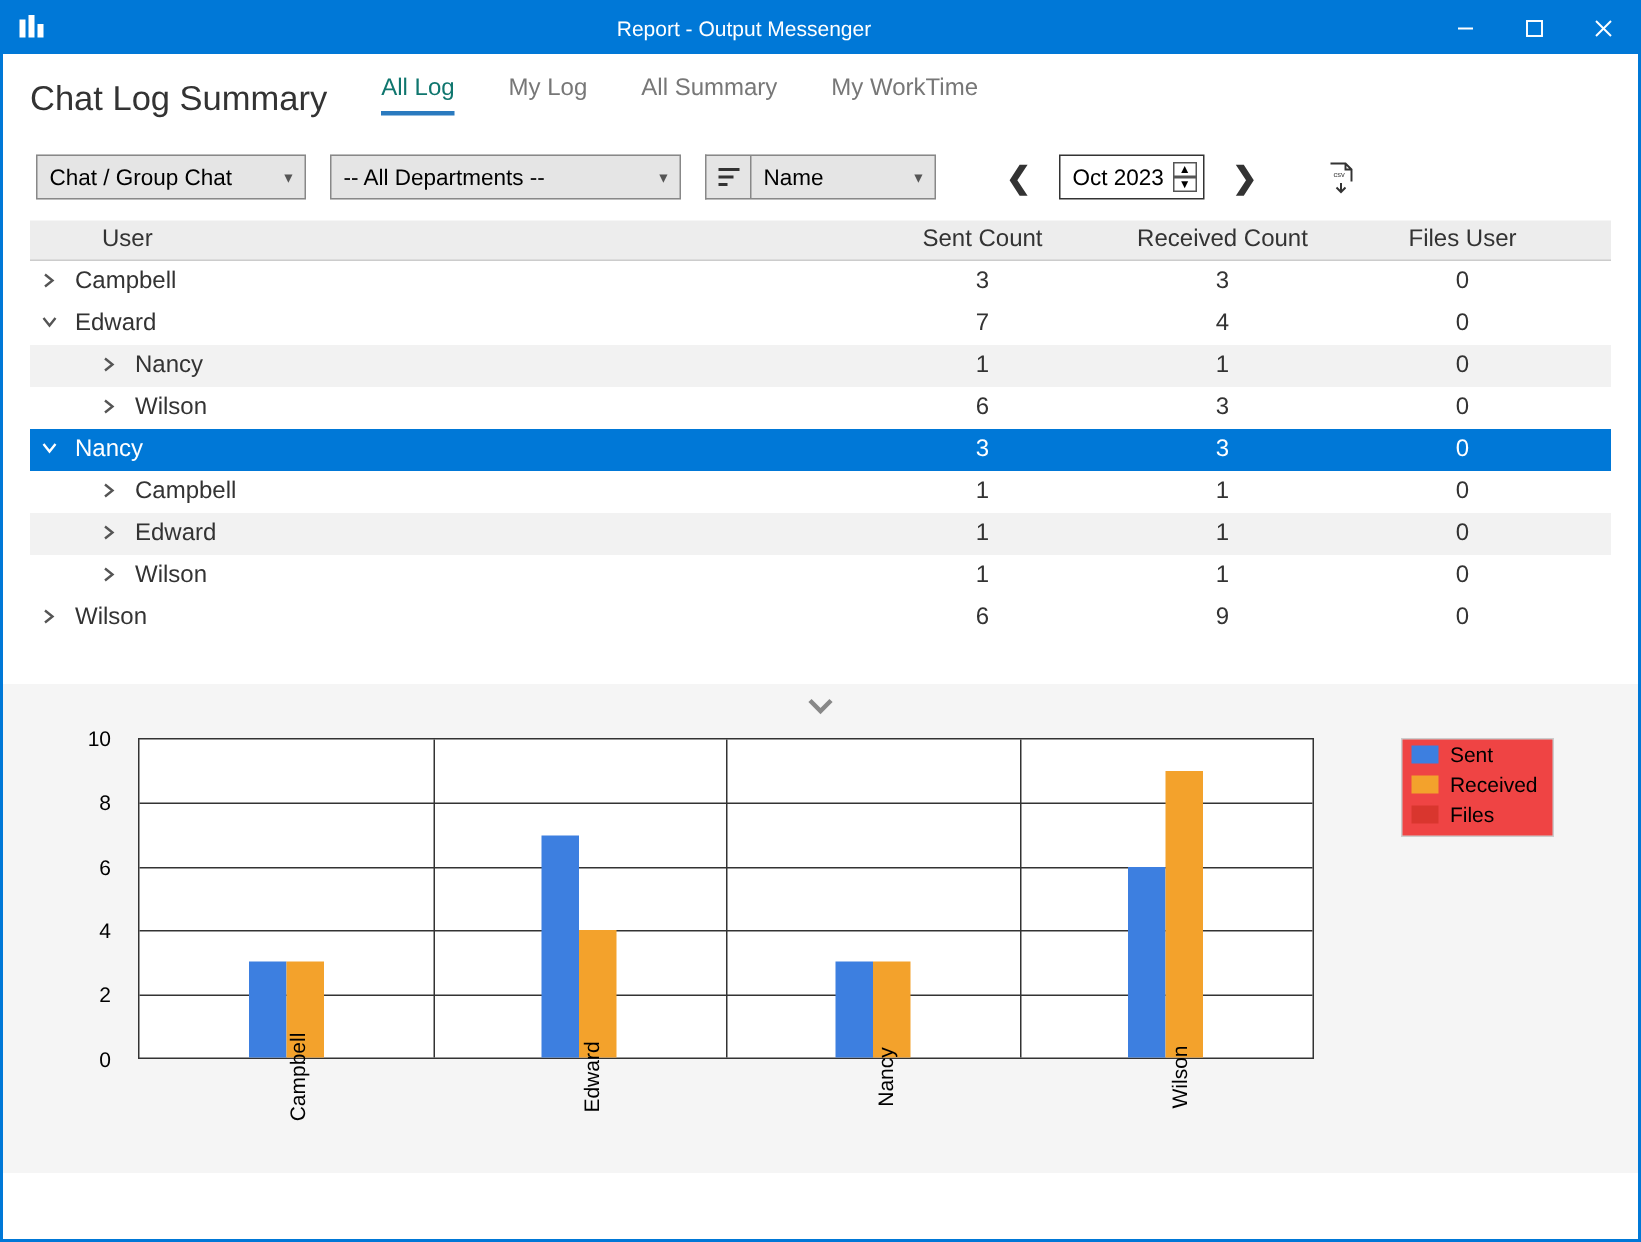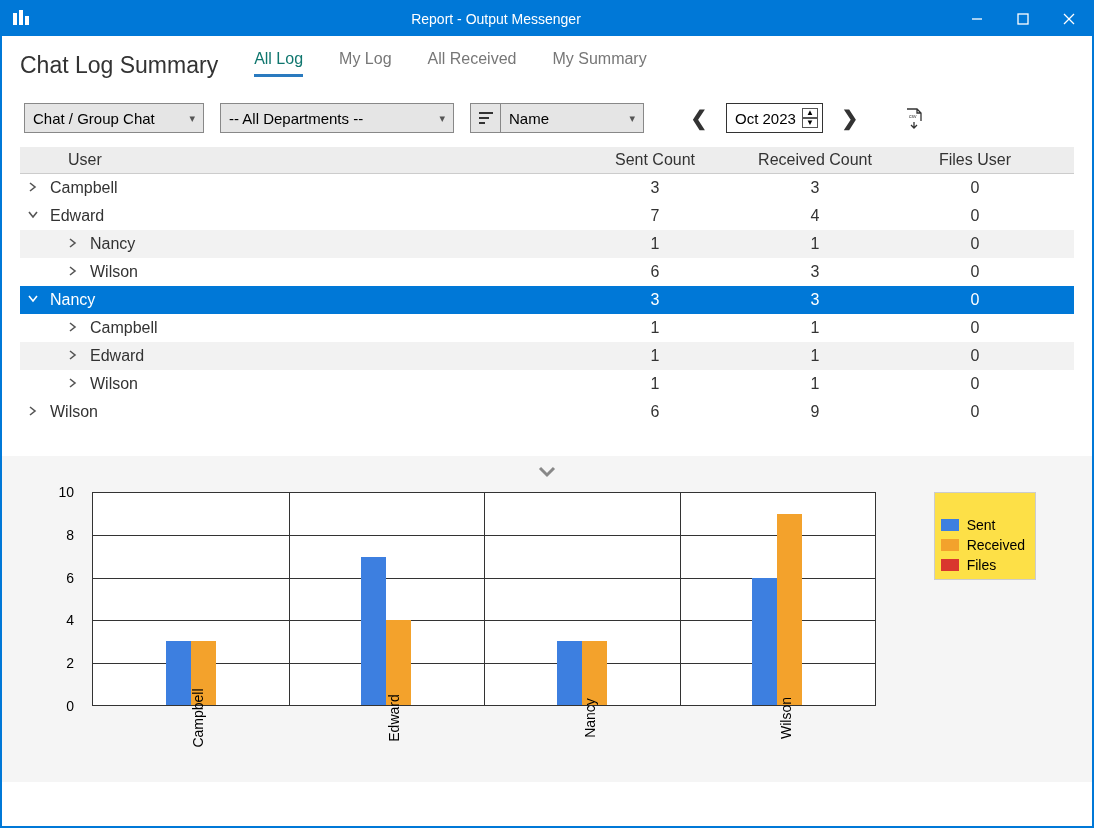--- a/index.html
+++ b/index.html
@@ -50,21 +50,21 @@
 .chart-wrap { position:relative; margin:0 56px 0 50px; height:290px; background:#f5f5f5; }
 .plot { position:absolute; left:40px; top:6px; right:160px; bottom:70px; background:#fff; border:1px solid #333; }
 .plot .hgrid { position:absolute; left:0; right:0; border-top:1px solid #333; }
 .plot .vgrid { position:absolute; top:0; bottom:0; border-left:1px solid #333; }
 .ytick { position:absolute; left:0; font-size:14px; transform:translateY(-50%); text-align:right; width:22px;}
 .bar { position:absolute; bottom:0; }
 .bar.sent { background:#3d7fe0; }
 .bar.recv { background:#f3a22c; }
 .bar.files { background:#d9362e; }
 .xlabel { position:absolute; font-size:14px; transform: rotate(-90deg) translateX(-50%); transform-origin: left top; white-space:nowrap;}
-.legend { position:absolute; right:0; top:6px; background:#fde047; border:1px solid #ccc; padding:22px 10px 4px 6px; font-size:14px;}
+.legend { position:absolute; right:0; top:6px; background:#ef4444; border:1px solid #ccc; padding:0 10px 4px 6px; font-size:14px;}
 .legend .li { display:flex; align-items:center; gap:8px; line-height:20px;}
 .legend .sw { width:18px; height:12px; }
 </style>
 </head>
 <body>
 
 <div class="titlebar">
   <span class="app-icon">
     <svg width="18" height="18">
         <rect x="1" y="3" width="4" height="12" fill="#fff"></rect>
@@ -89,43 +89,43 @@
         <line x1="11" y1="1" x2="1" y2="11" stroke="#fff" stroke-width="1.3"></line>
       </svg>
     </div>
 </div>
 
 <div class="header">
   <div class="page-title">Chat Log Summary</div>
   <div class="tabs" id="tabs">
       <div class="tab active">All Log</div>
       <div class="tab">My Log</div>
-      <div class="tab">All Received</div>
-      <div class="tab">My Summary</div>
+      <div class="tab">All Summary</div>
+      <div class="tab">My WorkTime</div>
     </div>
 </div>
 
 <div class="filters">
   <div class="dropdown" style="width:180px">
     <span class="dd-label">Chat / Group Chat</span>
     <span class="dd-caret">▾</span>
   </div>
   <div class="dropdown" style="width:234px">
     <span class="dd-label">-- All Departments --</span>
     <span class="dd-caret">▾</span>
   </div>
   <div class="sort-group">
     <div class="sort-icon">
       <svg width="18" height="14">
           <line x1="2" y1="2" x2="16" y2="2" stroke="#333" stroke-width="2"></line>
           <line x1="2" y1="7" x2="12" y2="7" stroke="#333" stroke-width="2"></line>
           <line x1="2" y1="12" x2="8" y2="12" stroke="#333" stroke-width="2"></line>
         </svg>
     </div>
-    <div class="dropdown" style="width:144px">
+    <div class="dropdown" style="width:124px">
       <span class="dd-label">Name</span>
       <span class="dd-caret">▾</span>
     </div>
   </div>
   <div style="width:12px"></div>
   <span class="nav-arrow">❮</span>
   <div class="date-box">
     <span>Oct  2023</span>
     <div class="spinner">
         <div>▲</div>

